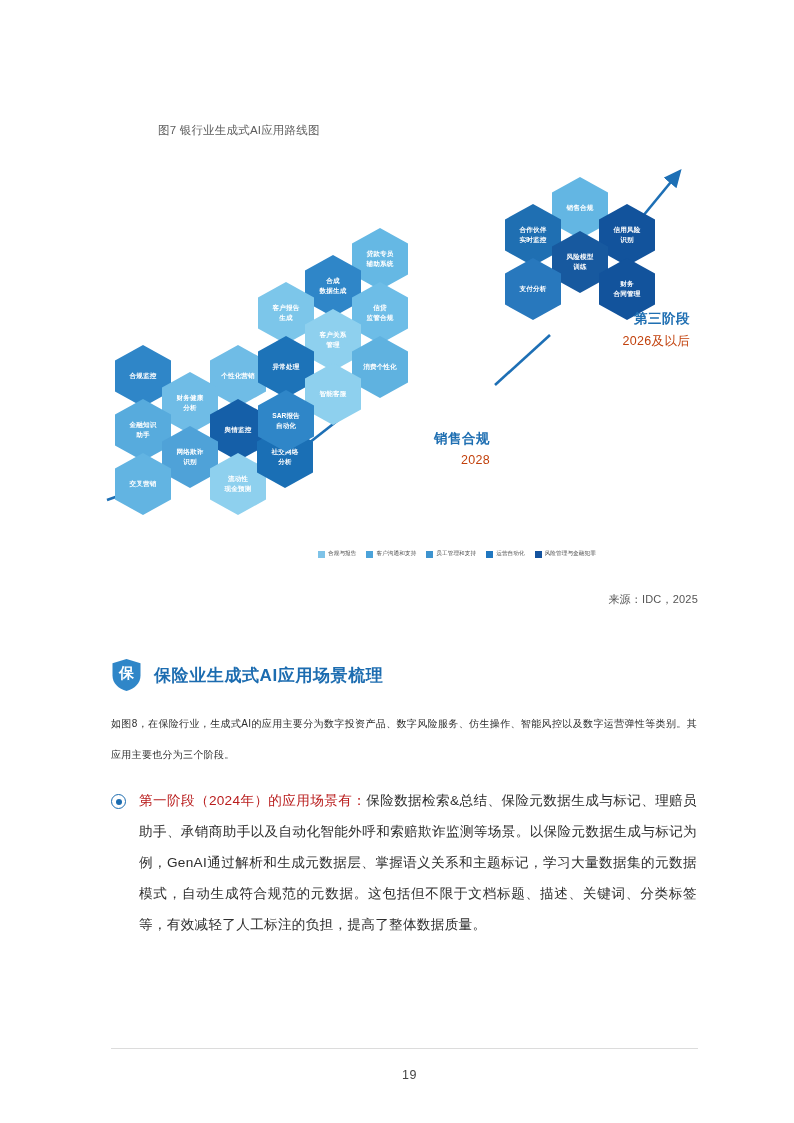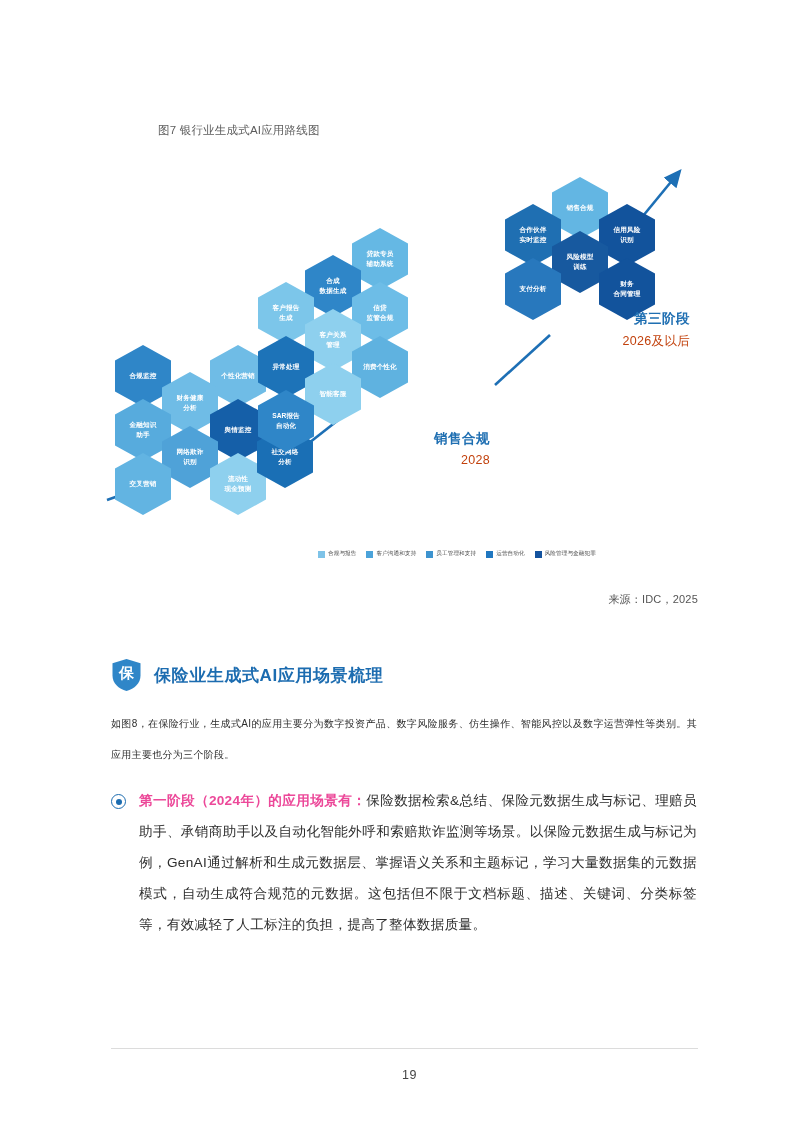--- a/index.html
+++ b/index.html
@@ -199,22 +199,22 @@
     background: #1c6cb0;
   }
   .bullet-text {
     font-size: 13.6px;
     line-height: 31px;
     color: #2d2d2d;
     text-align: justify;
     letter-spacing: .3px;
   }
   .bullet-text b {
-    font-weight: 700;
-    color: #ec4899;
+    font-weight: 400;
+    color: #b91c1c;
   }
 
   
   .footer-rule {
     position: absolute;
     left: 111px;
     right: 96px;
     top: 1048px;
     height: 1px;
     background: #dcdcdc;

